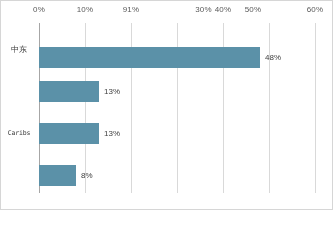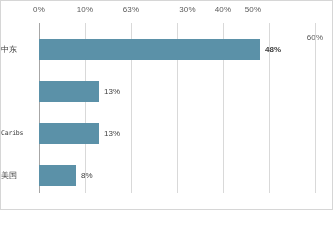--- a/index.html
+++ b/index.html
@@ -72,21 +72,21 @@
     white-space: nowrap;
     line-height: 19px;
   }
   .cat-label {
     position: absolute;
     right: 0;
     top: 10px;
     width: 36px;
     height: 21px;
     line-height: 21px;
-    text-align: left;
+    text-align: center;
     font-size: 8px;
     color: #404040;
     white-space: nowrap;
     overflow: visible;
   }
   .cat-label.latin {
     font-family: "DejaVu Sans Mono", "Liberation Mono", monospace;
     font-size: 6.5px;
     letter-spacing: -0.2px;
   }
@@ -100,44 +100,43 @@
   }
 </style>
 </head>
 <body>
 
 <div id="chart-frame">
 
   <div>
     <span class="tick-label" style="left:38px;">0%</span>
     <span class="tick-label" style="left:84px;text-align:right;">10%</span>
-    <span class="tick-label" style="left:130px;">63%</span>
-    <span class="tick-label" style="left:176px;padding-left:21px;">30%</span>
+    <span class="tick-label" style="left:130px;">91%</span>
+    <span class="tick-label" style="left:192px;padding-left:21px;">30%</span>
     <span class="tick-label" style="left:222px;">40%</span>
     <span class="tick-label" style="left:252px;">50%</span>
-    <span class="tick-label" style="left:314px;margin-top:28px;">60%</span>
+    <span class="tick-label" style="left:314px;">60%</span>
   </div>
 
   <div id="y-labels">
     <span class="cat-label" style="top:16px;">中东</span>
     <span class="cat-label latin" style="top:100px;padding-left:44px;">Caribs</span>
-    <span class="cat-label" style="top:142px;">美国</span>
   </div>
 
   <div id="plot-area">
 
     <div class="gridline axis-zero" style="left:0px;"></div>
     <div class="gridline" style="left:46px;"></div>
     <div class="gridline" style="left:92px;"></div>
     <div class="gridline" style="left:138px;"></div>
     <div class="gridline" style="left:184px;"></div>
     <div class="gridline" style="left:230px;"></div>
     <div class="gridline" style="left:276px;"></div>
 
-    <div class="bar-row" style="top:6px;font-weight:bold;">
+    <div class="bar-row" style="top:14px;">
       <div class="bar" style="width:220.8px;"></div>
       <span class="bar-value" style="left:226px;">48%</span>
     </div>
 
     <div class="bar-row" style="top:48px;">
       <div class="bar" style="width:59.8px;"></div>
       <span class="bar-value" style="left:65px;">13%</span>
     </div>
 
     <div class="bar-row" style="top:90px;">

